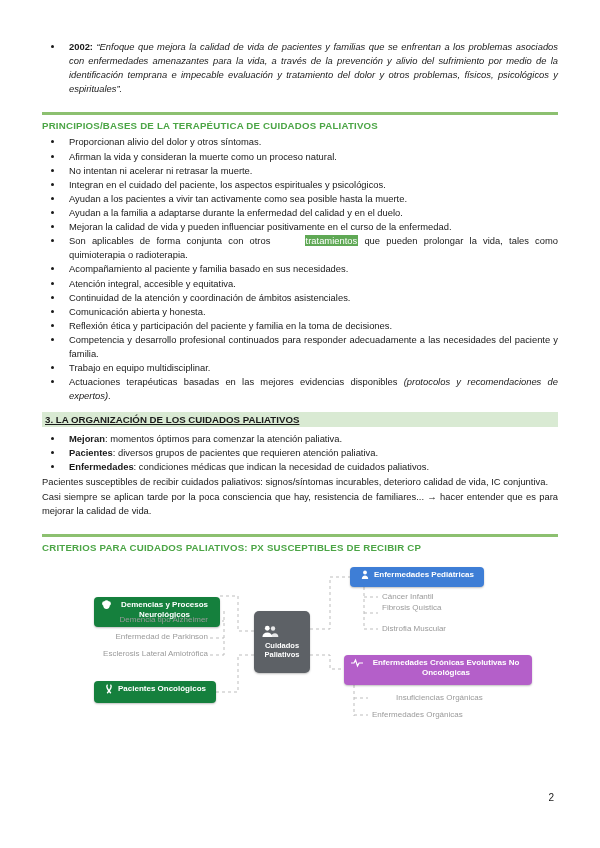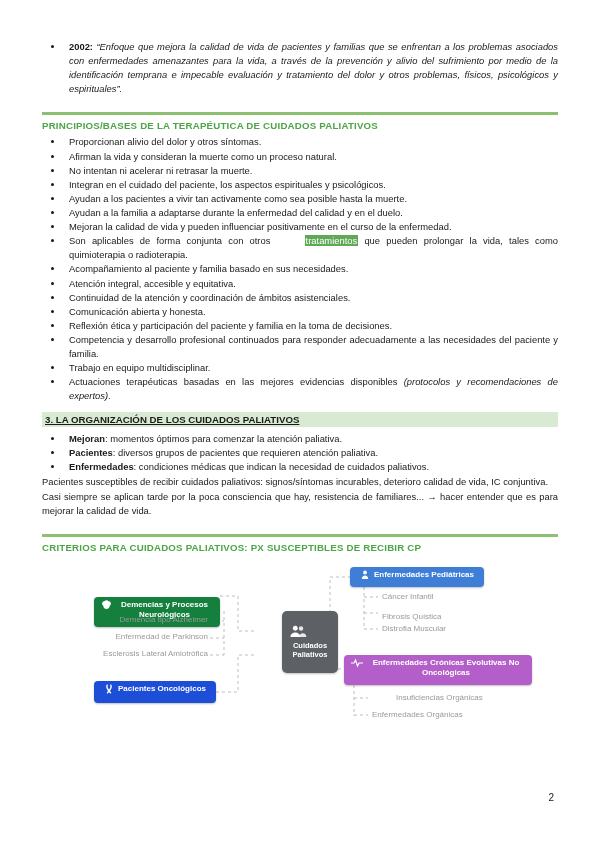--- a/index.html
+++ b/index.html
@@ -39,26 +39,26 @@
   
   .diagram { position:relative; height:172px; margin-top:12px; }
   .connectors { position:absolute; left:0; top:0; width:516px; height:172px; pointer-events:none; }
   .dnode {
     position:absolute; color:#fff; font-weight:bold; font-size:8px; line-height:1.2;
     border-radius:4px; display:flex; justify-content:center;
     gap:4px; padding:3px 7px; text-align:center;
     box-shadow:0 1px 2px rgba(0,0,0,0.25);
   }
   .n-green  { background:#15803d; left:52px;  top:32px;  width:126px; height:30px; }
-  .n-red    { background:#1d4ed8; left:52px;  top:116px; width:122px; height:22px; }
+  .n-red    { background:#15803d; left:52px;  top:116px; width:122px; height:22px; }
   .n-blue   { background:#3e7ed6; left:308px; top:2px;   width:134px; height:20px; }
   .n-purple { background:#b45fc9; left:302px; top:90px;  width:188px; height:30px; }
   .n-center {
     background:#5d6166; left:212px; top:46px; width:56px; height:62px;
-    flex-direction:column; gap:3px; font-size:7.5px; border-radius:5px;margin-left:28px;
+    flex-direction:column; gap:3px; font-size:7.5px; border-radius:5px;
   }
   .nicon { flex:0 0 auto; display:block; }
   .dchild { position:absolute; color:#9a9a9a; font-size:8px; line-height:1; white-space:nowrap; }
   .gchild { left:10px; width:156px; text-align:right; }
   .bchild { left:340px; }
   .pchild { left:330px; }
 
   .pageno {
     position:absolute; top:792px; right:46px;
     font-size:10px; color:#1a1a1a;
@@ -162,21 +162,21 @@
     </div>
 
     <div class="dnode n-blue">
       <svg class="nicon" width="10" height="10" viewBox="0 0 10 10">
         <circle cx="5" cy="2.5" r="1.9" fill="#fff"></circle>
         <path d="M1.8 9c0-2 1.4-3.4 3.2-3.4S8.2 7 8.2 9z" fill="#fff"></path>
       </svg>
       <span>Enfermedades Pediátricas</span>
     </div>
     <div class="dchild bchild" style="top:28px;">Cáncer Infantil</div>
-    <div class="dchild bchild" style="top:48px;text-align:center;">Fibrosis Quística</div>
+    <div class="dchild bchild" style="top:39px;text-align:center;">Fibrosis Quística</div>
     <div class="dchild bchild" style="top:60px;">Distrofia Muscular</div>
 
     <div class="dnode n-purple">
       <svg class="nicon" width="12" height="10" viewBox="0 0 12 10">
         <path d="M0 5h3l1.5-3 2 6L8 5h4" stroke="#fff" stroke-width="1.2" fill="none"></path>
       </svg>
       <span>Enfermedades Crónicas Evolutivas No Oncológicas</span>
     </div>
     <div class="dchild pchild" style="top:129px;padding-left:24px;">Insuficiencias Orgánicas</div>
     <div class="dchild pchild" style="top:146px;">Enfermedades Orgánicas</div>

